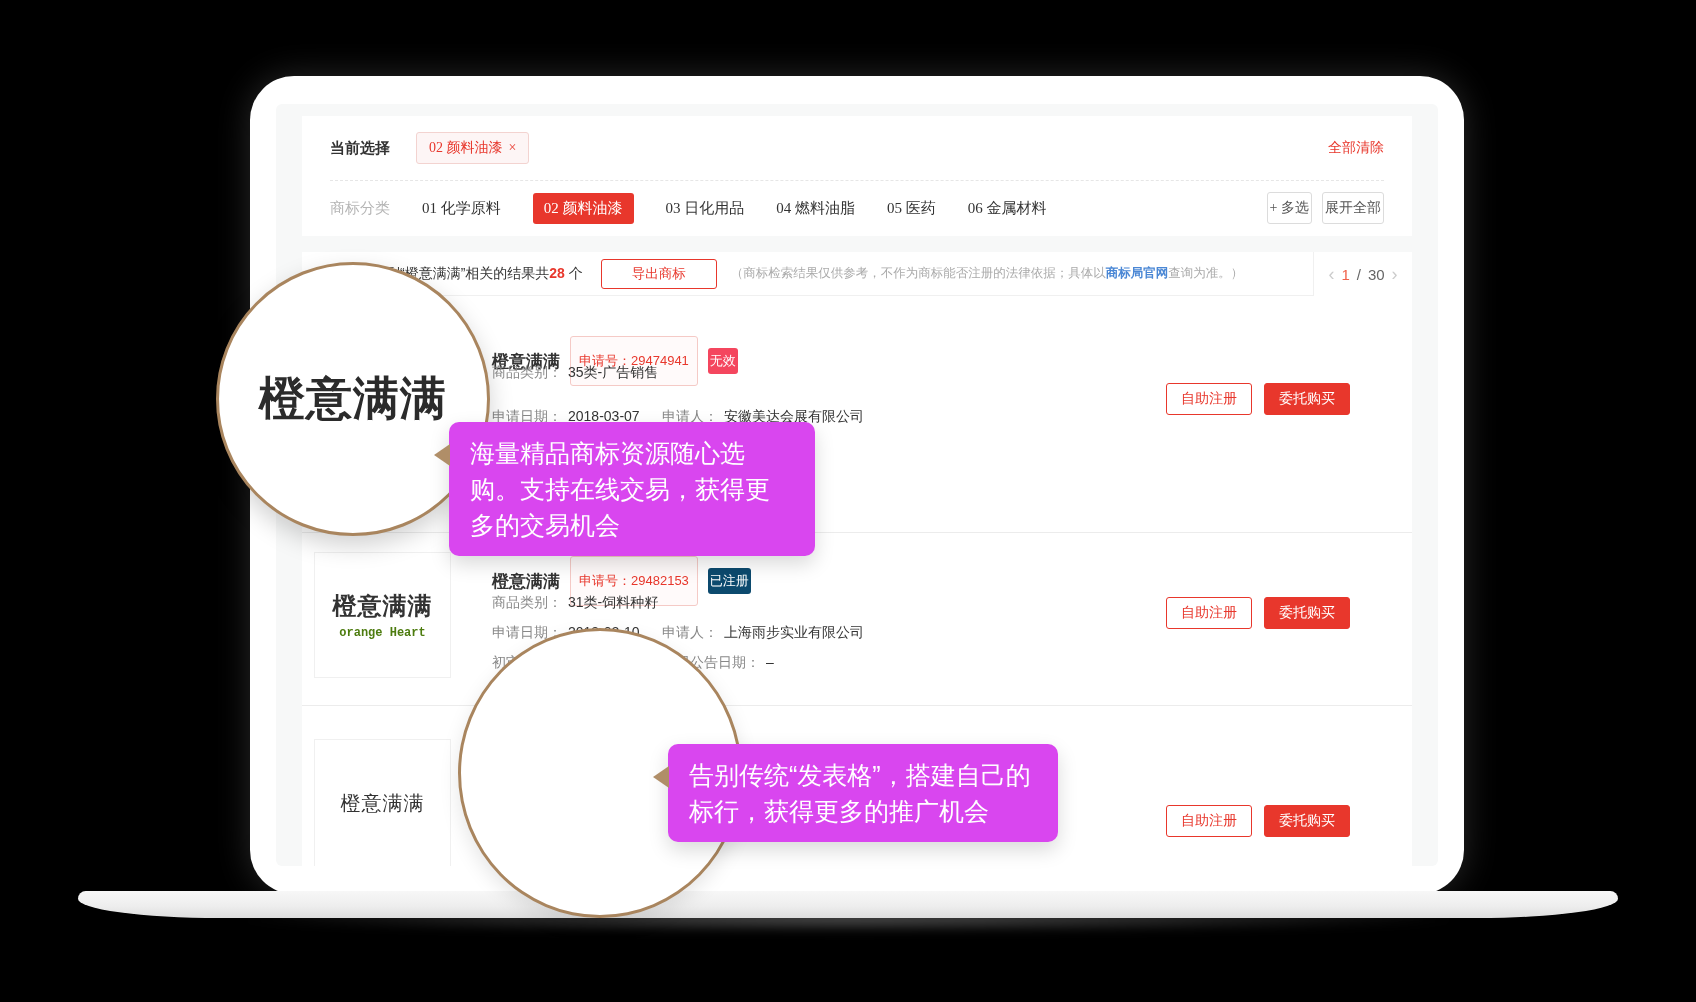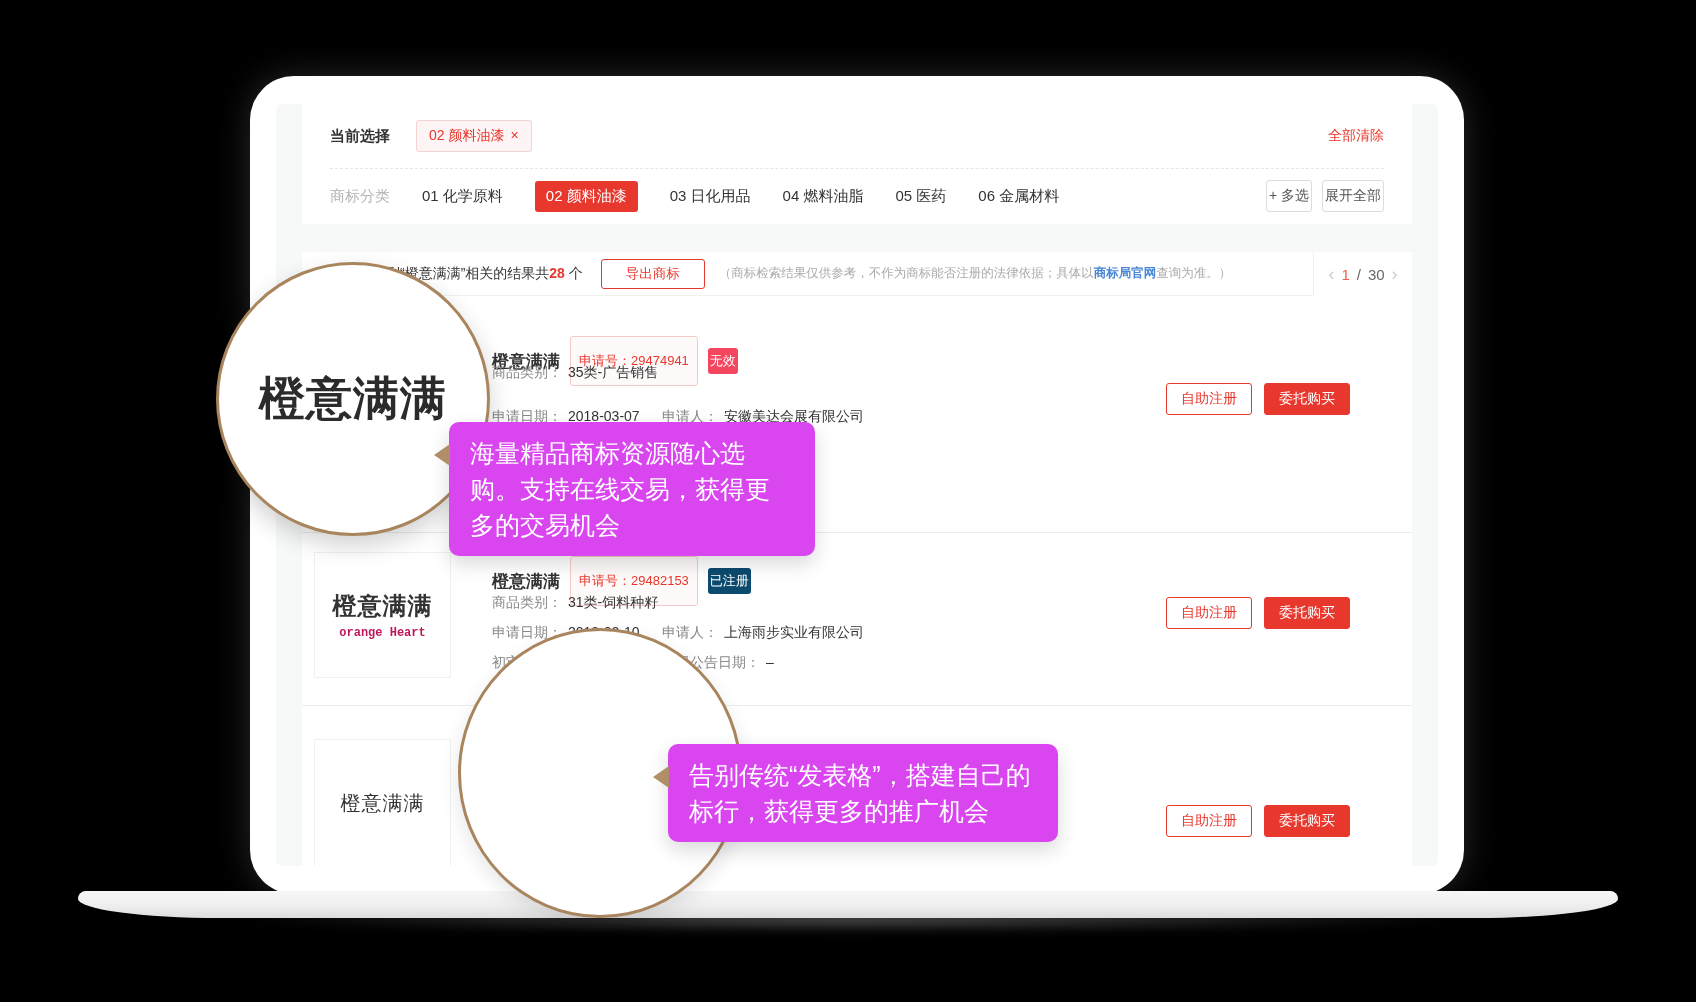--- a/index.html
+++ b/index.html
@@ -11,21 +11,21 @@
     border-radius:12px 12px 220px 220px / 12px 12px 30px 30px;}
   #base-shadow{position:absolute;left:240px;top:906px;width:1216px;height:26px;z-index:1;
     border-radius:50%;background:radial-gradient(ellipse,rgba(140,140,140,.55),rgba(0,0,0,0) 72%);filter:blur(5px);}
 
   
   #window{position:absolute;left:250px;top:76px;width:1214px;height:818px;background:#fff;
     border-radius:44px;z-index:1;box-shadow:0 0 34px rgba(255,255,255,.16);}
   #page{position:absolute;left:26px;right:26px;top:28px;bottom:28px;background:#f7f8f8;border-radius:6px;}
 
   .panel{position:absolute;left:26px;width:1110px;background:#fff;}
-  #filter-panel{top:0;height:120px;}
+  #filter-panel{top:12px;height:120px;font-family:Liberation Serif, serif;}
   #results-panel{top:148px;height:614px;overflow:hidden;}
 
   
   .row-a{position:absolute;left:0;right:0;top:0;height:64px;display:flex;align-items:center;padding:0 28px;box-sizing:border-box;}
   .cur-label{font-size:15px;color:#333;font-weight:bold;}
   .sel-tag{margin-left:26px;font-size:14px;color:#e8372c;background:#fdf5f5;border:1px solid #f3d3d0;
     border-radius:3px;padding:6px 12px;cursor:pointer;}
   .sel-tag .x{margin-left:6px;}
   .clear-all{margin-left:auto;font-size:14px;color:#e8372c;cursor:pointer;}
   .dash-div{position:absolute;left:28px;right:28px;top:64px;border-top:1px dashed #e6e6e6;}
@@ -35,39 +35,39 @@
   .cat-item.selected{background:#e8372c;color:#fff;border-radius:3px;padding:6px 11px;}
   .cat-btns{margin-left:auto;display:flex;gap:10px;}
   .ghost-btn{font-size:14px;color:#555;border:1px solid #dcdcdc;background:#fff;border-radius:3px;padding:6px 2px;cursor:pointer;white-space:nowrap;}
 
   
   .res-header{position:absolute;left:0;right:0;top:0;height:44px;display:flex;align-items:center;
     padding-left:28px;box-sizing:border-box;border-bottom:1px solid #f0f0f0;z-index:4;background:transparent;}
   .res-text{font-size:14px;color:#333;white-space:nowrap;}
   .res-count{color:#e8372c;font-weight:bold;}
   .export-btn{margin-left:18px;font-size:13.5px;color:#e8372c;border:1px solid #e8372c;background:#fff;
-    border-radius:3px;padding:5px 24px;cursor:pointer;white-space:nowrap;}
+    border-radius:3px;padding:5px 30px;cursor:pointer;white-space:nowrap;}
   .disclaimer{margin-left:14px;font-size:12.5px;color:#aaa;white-space:nowrap;overflow:hidden;max-width:560px;}
   .disclaimer .lnk{color:#4a87d5;font-weight:bold;cursor:pointer;}
   .pagination{position:absolute;right:0;top:0;width:98px;height:44px;border-left:1px solid #f0f0f0;
     display:flex;align-items:center;justify-content:center;gap:7px;background:#fff;}
   .pg-arrow{color:#ccc;font-size:18px;line-height:1;cursor:pointer;}
   .pg-cur{color:#f0614a;font-size:15px;}
   .pg-sep,.pg-total{color:#666;font-size:15px;}
 
   
   .r-div{position:absolute;left:0;right:0;border-top:1px solid #ececec;}
   .row{position:absolute;left:0;right:0;}
   .row-inner{position:absolute;left:0;right:0;top:0;bottom:0;z-index:4;}
   #row1{top:44px;height:236px;} #row2{top:280px;height:173px;} #row3{top:453px;height:161px;}
   .mark-card{position:absolute;left:12px;width:135px;background:#fff;border:1px solid #f0f0f0;
     display:flex;flex-direction:column;align-items:center;justify-content:center;}
   .mark-main{font-size:20px;color:#333;font-weight:500;letter-spacing:1px;}
   .mark-main.calligraphy{font-family:"Liberation Serif","DejaVu Serif",serif;font-weight:bold;font-size:24px;}
-  .mark-sub{font-family:"Liberation Mono","DejaVu Sans Mono",monospace;font-size:12px;font-weight:bold;color:#be185d;margin-top:4px;}
+  .mark-sub{font-family:"Liberation Mono","DejaVu Sans Mono",monospace;font-size:12px;font-weight:bold;color:#4d7c0f;margin-top:4px;}
   .details{position:absolute;left:190px;right:240px;top:0;bottom:0;}
   .t-line{position:absolute;left:0;display:flex;align-items:center;gap:10px;}
   .tm-name{font-size:17px;font-weight:bold;color:#333;}
   .app-tag{font-size:13px;color:#e8372c;border:1px solid #f5cac6;background:#fffafa;border-radius:3px;padding:15px 8px;white-space:nowrap;}
   .badge{font-size:13px;color:#fff;border-radius:3px;padding:4px 2px;white-space:nowrap;}
   .badge.invalid{background:#f4465e;}
   .badge.registered{background:#0c4a6e;}
   .f-line{position:absolute;left:0;font-size:14px;color:#333;white-space:nowrap;}
   .f-line .lbl{color:#888;margin-right:6px;}
   .col2{position:absolute;left:170px;top:0;}

